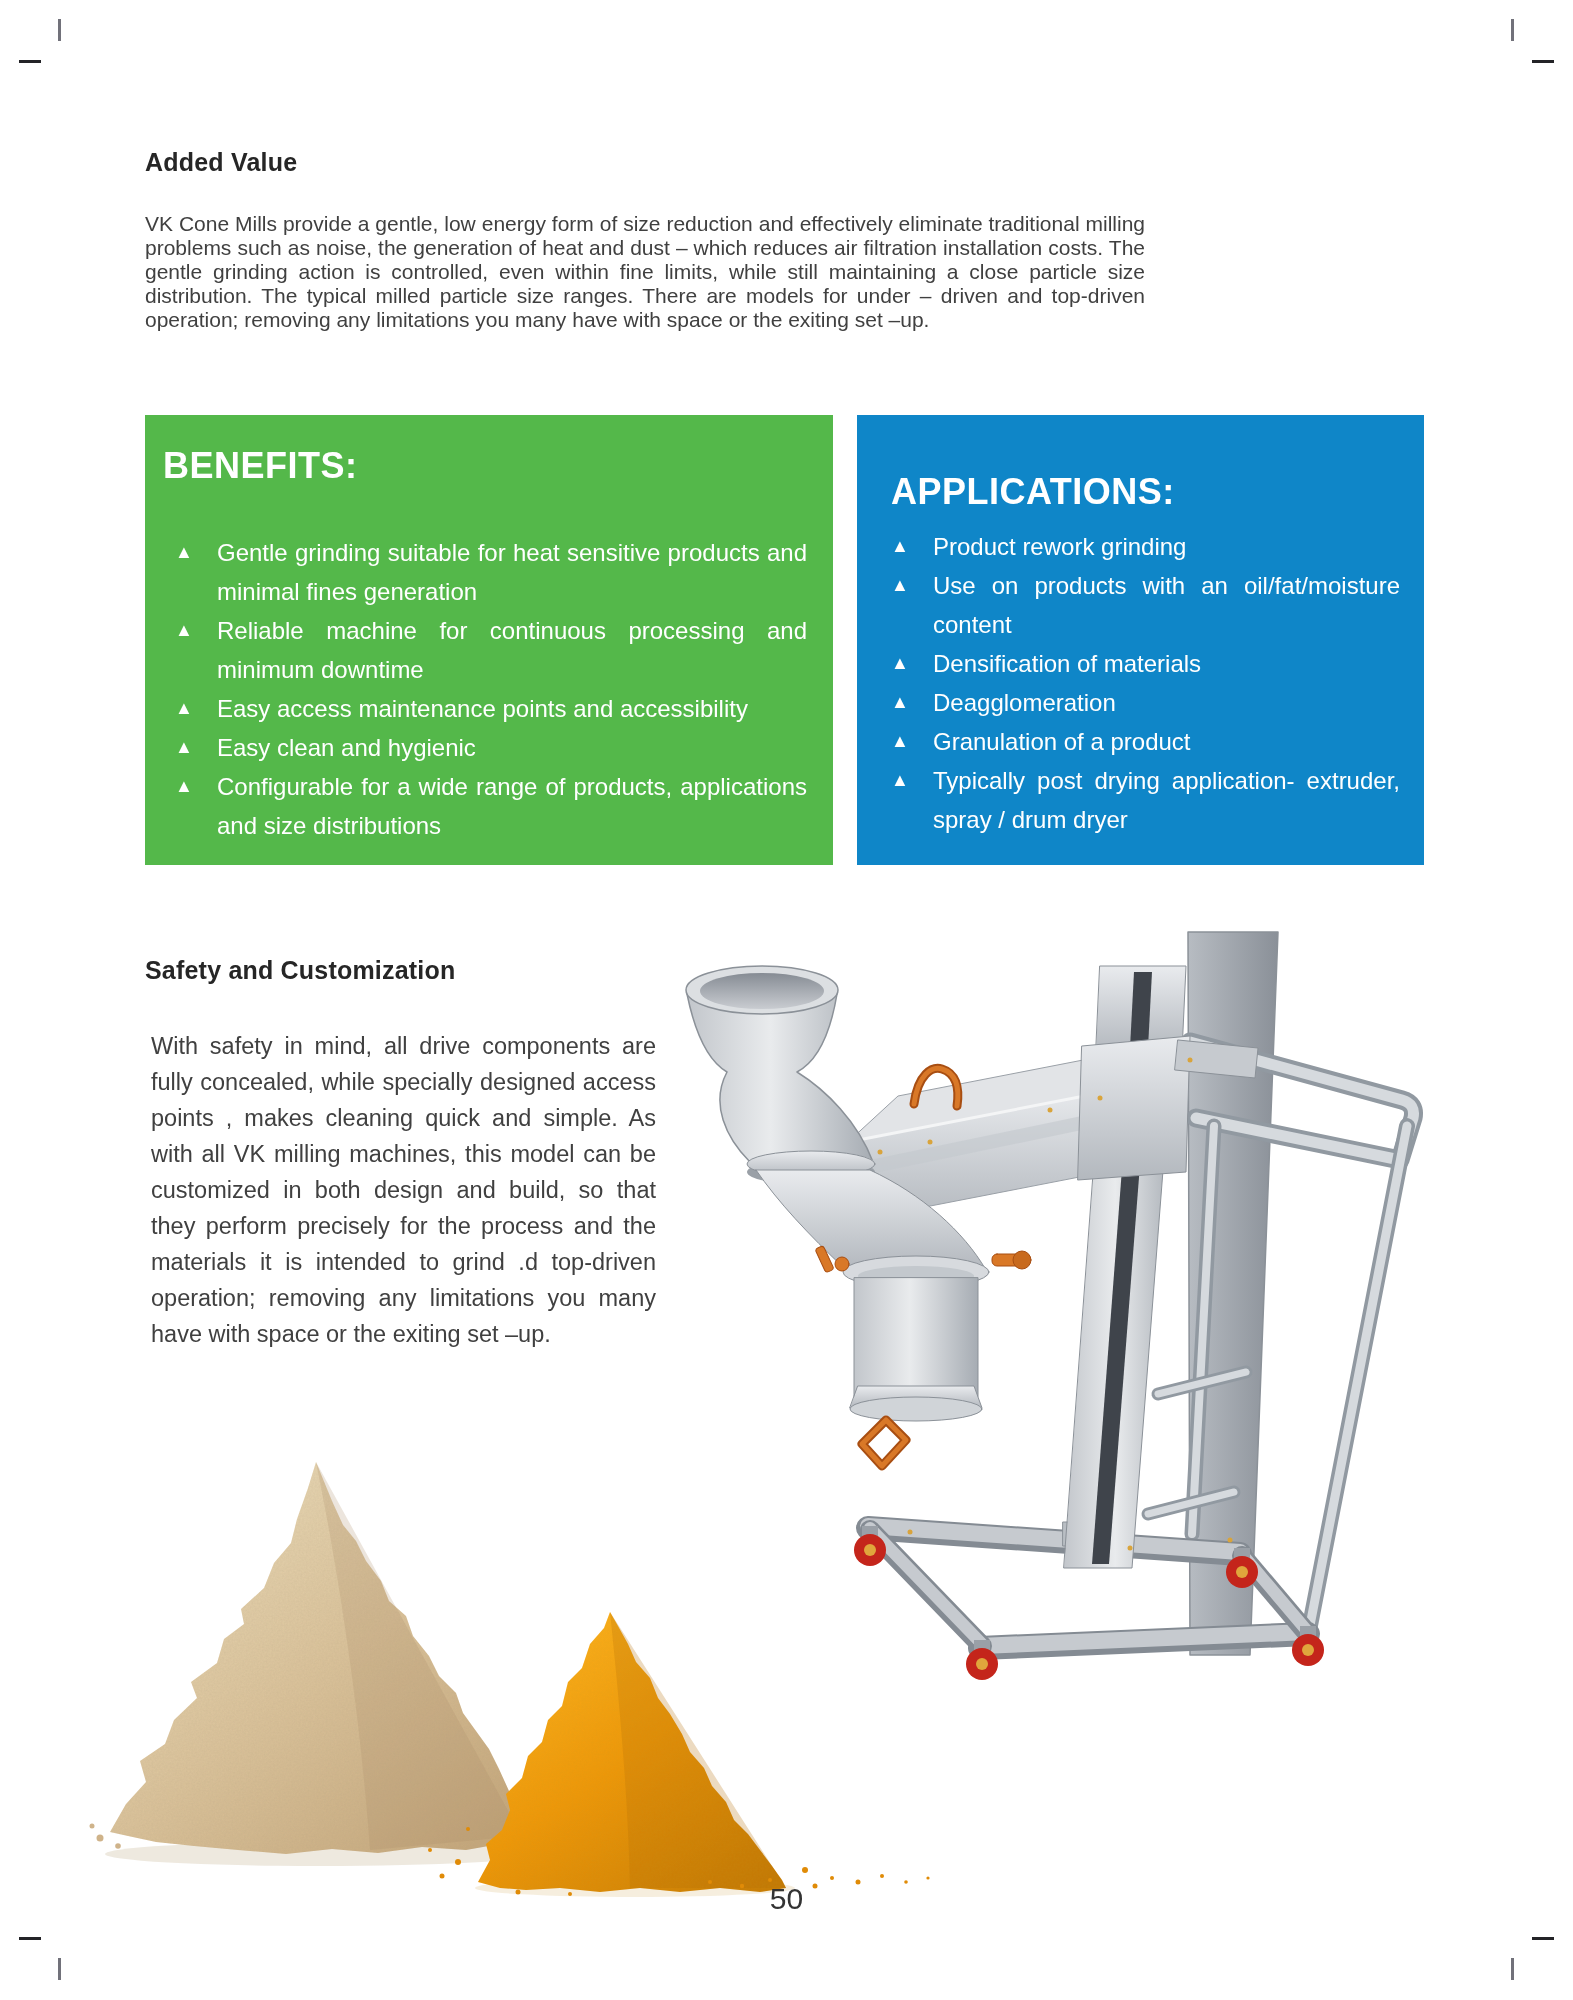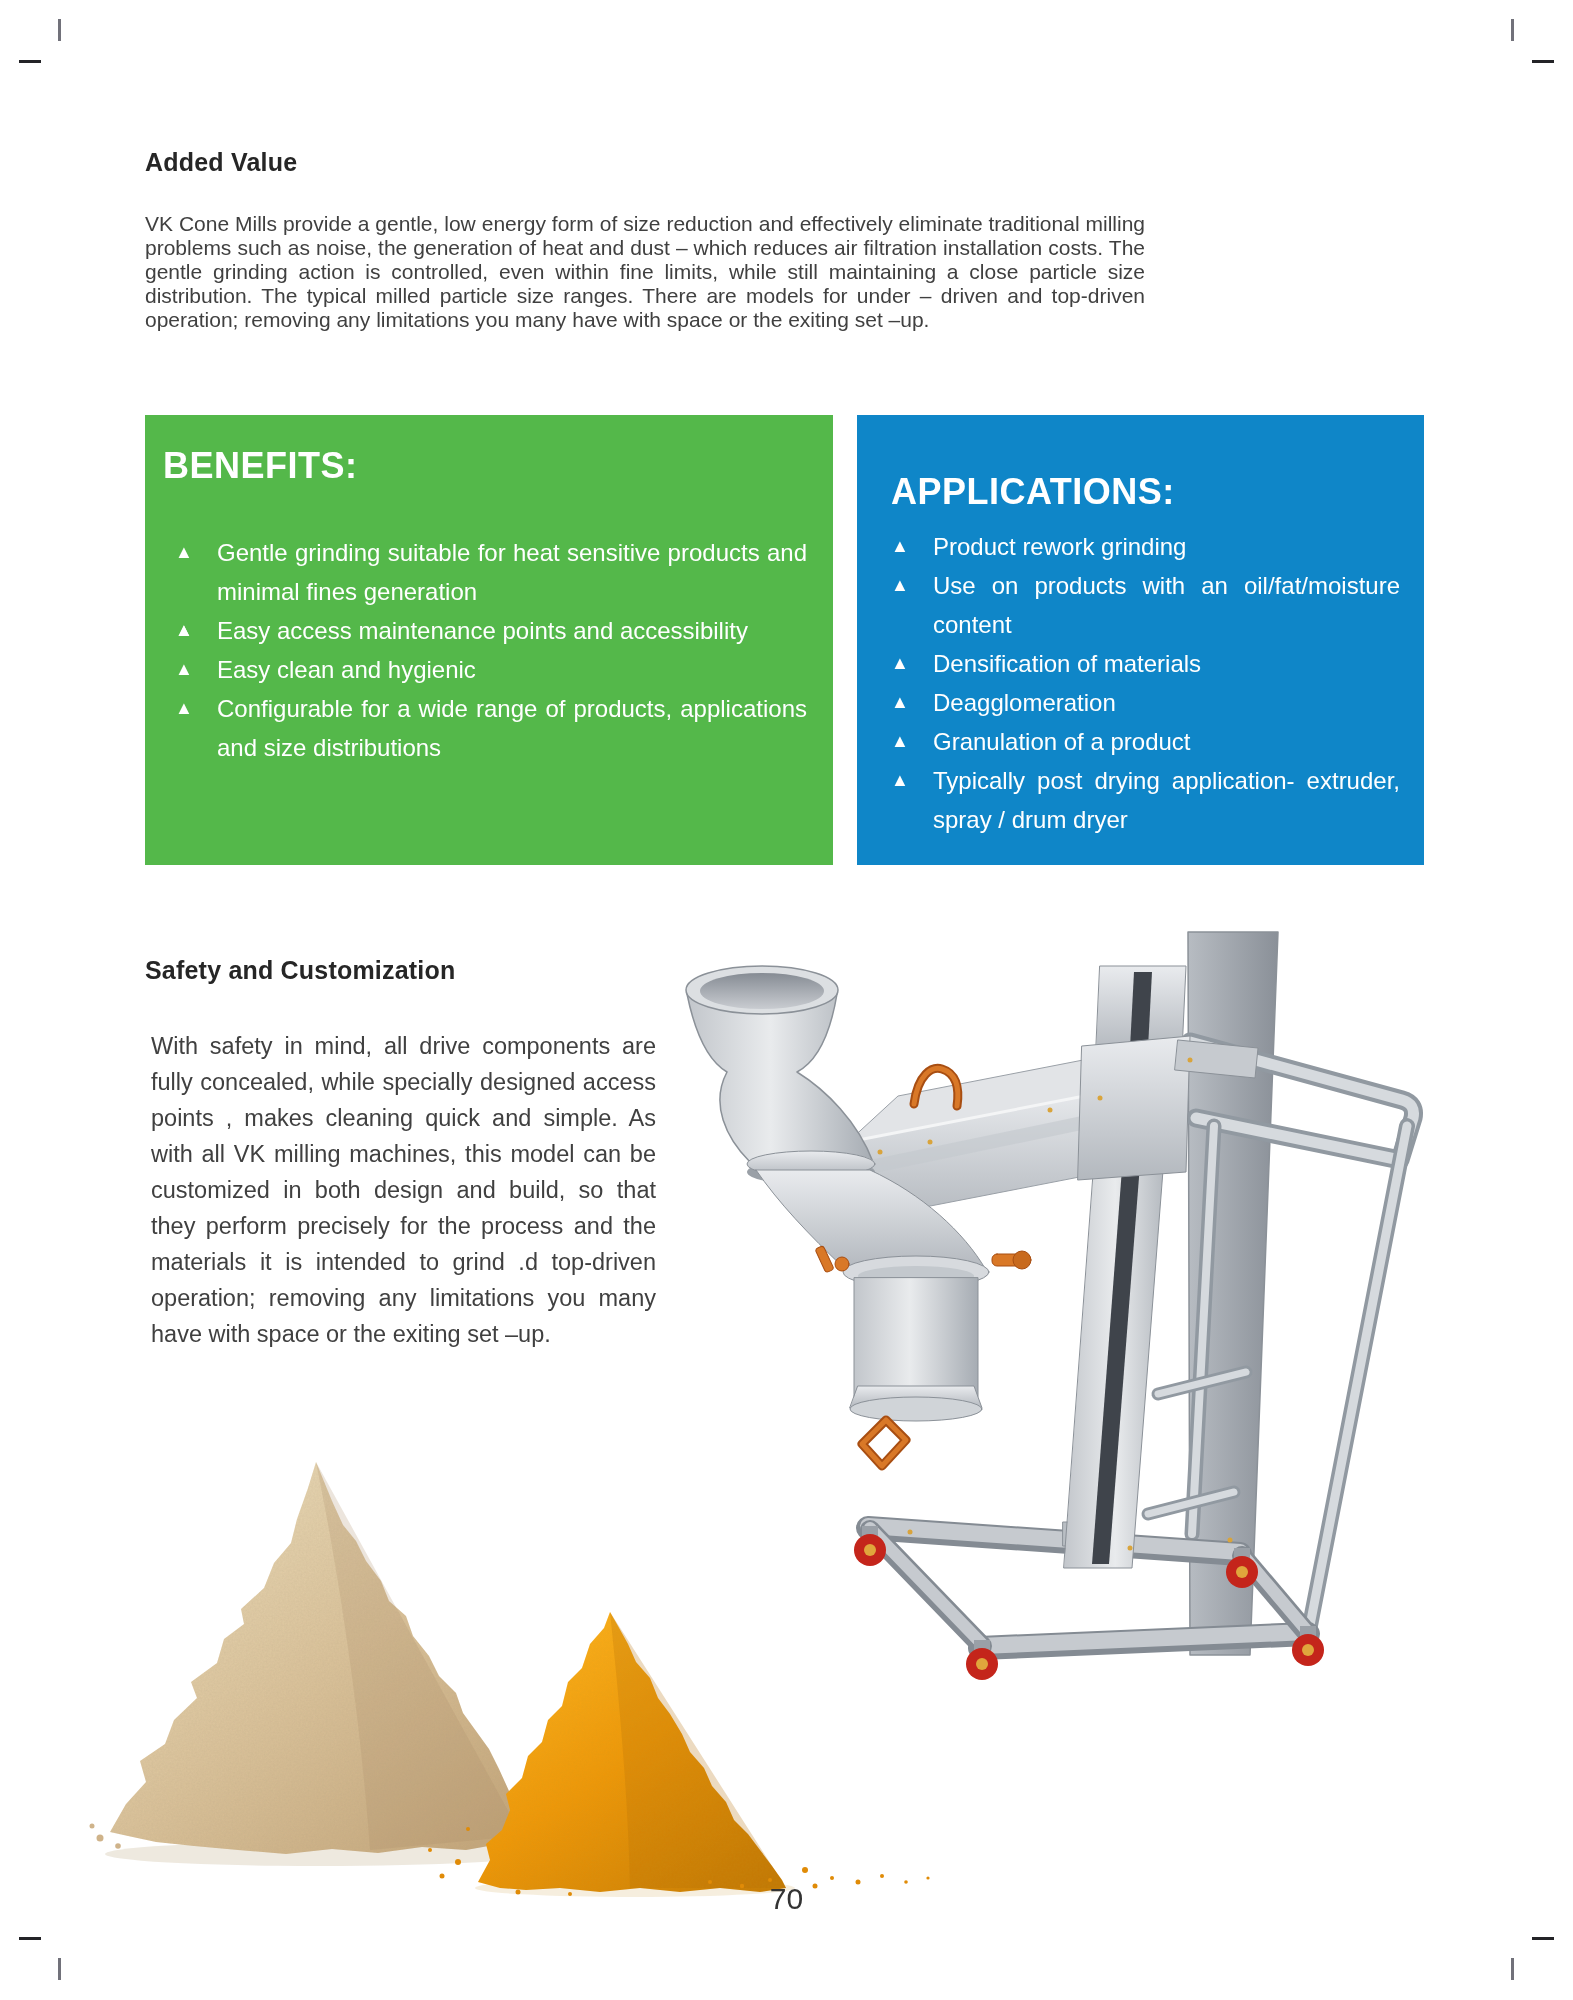--- a/index.html
+++ b/index.html
@@ -63,21 +63,21 @@
   <div class="cm v" style="left:1511px;top:1958px;"></div>
   <div class="cm h" style="left:1532px;top:1937px;"></div>
 
   <h3 class="h-small" style="top:148px;">Added Value</h3>
   <p class="intro">VK Cone Mills provide a gentle, low energy form of size reduction and effectively eliminate traditional milling problems such as noise, the generation of heat and dust – which reduces air filtration installation costs. The gentle grinding action is controlled, even within fine limits, while still maintaining a close particle size distribution. The typical milled particle size ranges. There are models for under – driven and top-driven operation;  removing any limitations you many have with space or the exiting set –up.</p>
 
   <section class="box box-green">
     <h2>BENEFITS:</h2>
     <ul>
       <li><span class="tri">▲</span><span>Gentle grinding suitable for heat sensitive products and minimal fines generation</span></li>
-      <li><span class="tri">▲</span></li>
+      <li><span class="tri">▲</span><span>Reliable machine for continuous processing and minimum downtime</span></li>
       <li><span class="tri">▲</span><span>Easy access maintenance points and accessibility</span></li>
       <li><span class="tri">▲</span><span>Easy clean and hygienic</span></li>
       <li><span class="tri">▲</span><span>Configurable for a wide range of products, applications and size distributions</span></li>
     </ul>
   </section>
 
   <section class="box box-blue">
     <h2>APPLICATIONS:</h2>
     <ul>
       <li><span class="tri">▲</span><span>Product rework grinding</span></li>
@@ -289,14 +289,14 @@
           <circle cx="812" cy="446" r="2"></circle>
           <circle cx="836" cy="452" r="1.8"></circle>
         <circle cx="858" cy="448" r="1.6"></circle>
           <circle cx="640" cy="452" r="2"></circle>
           <circle cx="672" cy="456" r="2.2"></circle>
         <circle cx="700" cy="450" r="2"></circle>
       </g>
     </g>
   </svg>
 
-  <div class="pagenum">70</div>
+  <div class="pagenum">50</div>
 </div>
 
 </body></html>

